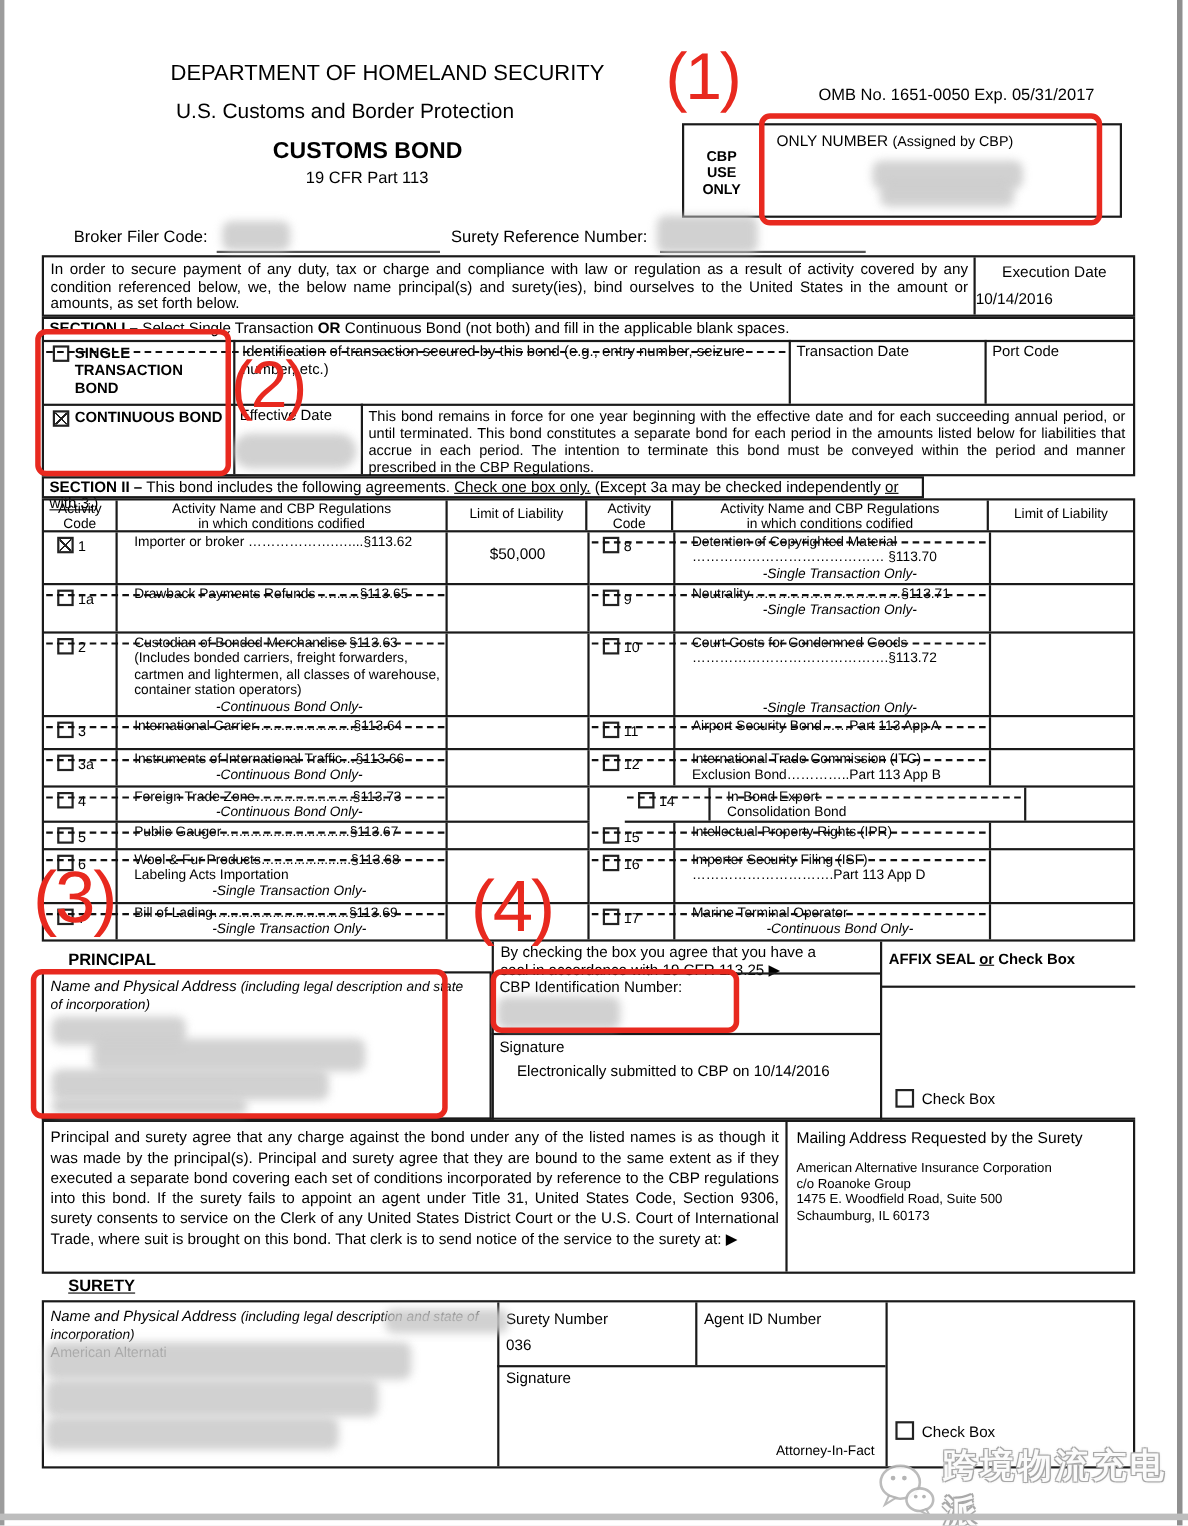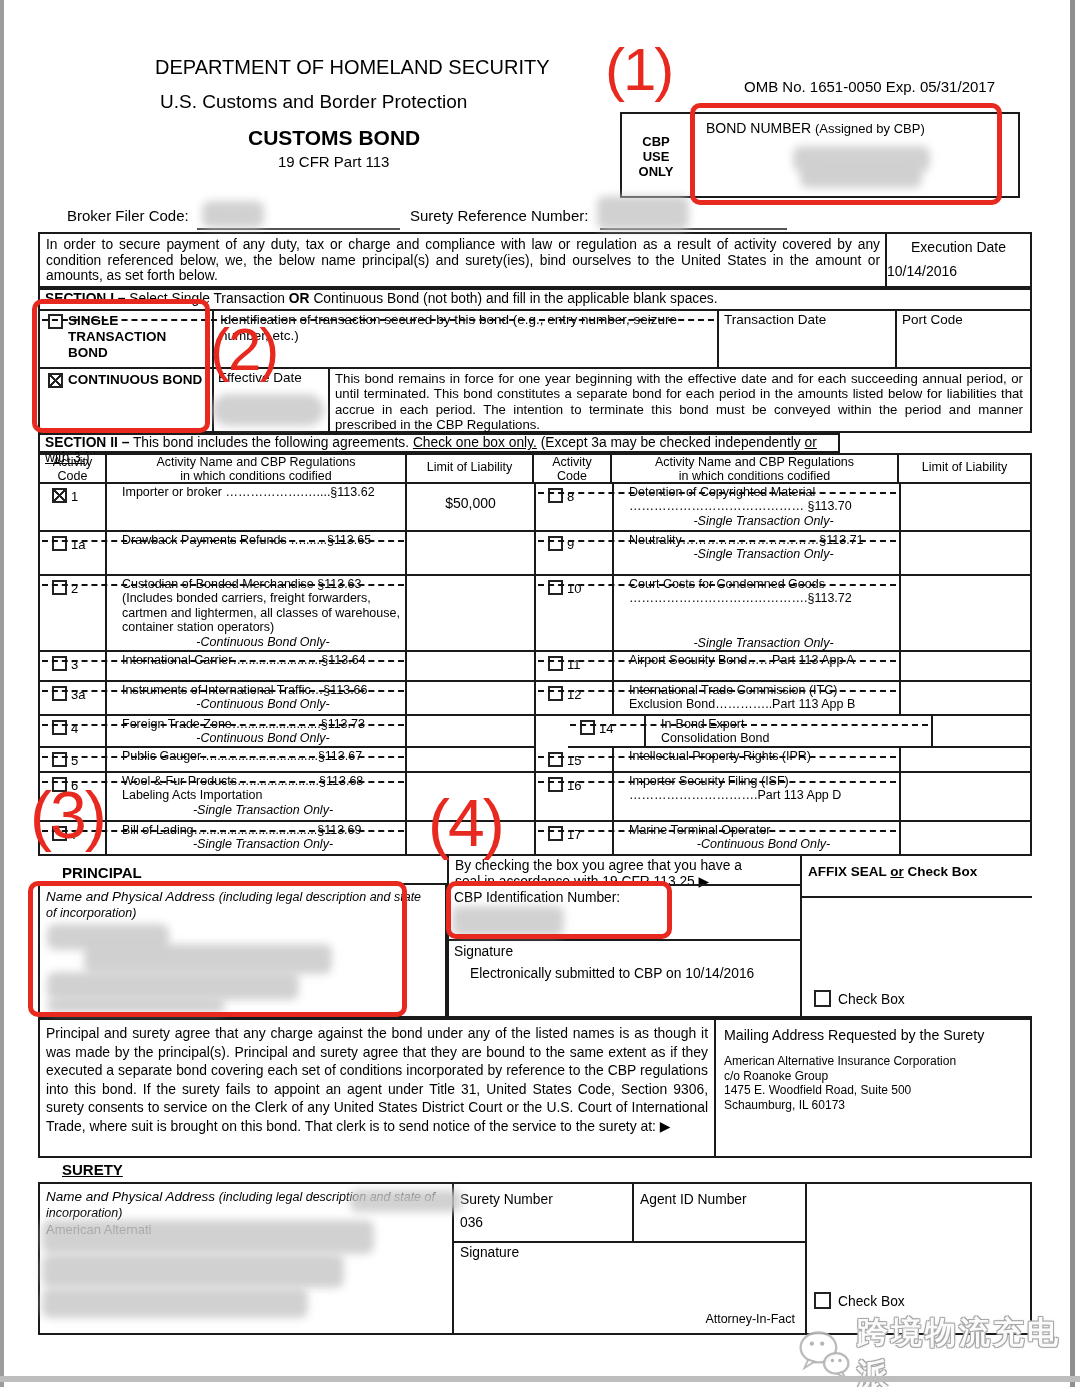--- a/index.html
+++ b/index.html
@@ -58,21 +58,21 @@
   <div class="abs" style="left:744px;top:78px;font-size:15px">OMB No. 1651-0050 Exp. 05/31/2017</div>
 
   <div class="abs box" style="left:620px;top:112px;width:400px;height:86px">
     <div class="abs vline" style="left:68px;top:0;height:82px"></div>
     <div class="abs b" style="left:0;top:20px;width:68px;text-align:center;font-size:13px;line-height:15px">
       <div>CBP</div>
       <div>USE</div>
       <div>ONLY</div>
     </div>
     <div class="abs" style="left:84px;top:6px;font-size:14px">
-      <span>BOND NUMBER</span>
+      <span>ONLY NUMBER</span>
       <span style="font-size:13px">(Assigned by CBP)</span>
     </div>
   </div>
   <div class="blur" style="left:793px;top:146px;width:137px;height:26px"></div>
   <div class="blur" style="left:800px;top:166px;width:122px;height:22px"></div>
 
   <div class="abs" style="left:67px;top:207px;font-size:15px">Broker Filer Code:</div>
   <div class="abs" style="left:197px;top:228px;width:203px;border-bottom:2px solid #555"></div>
   <div class="blur" style="left:202px;top:201px;width:62px;height:27px"></div>
   <div class="abs" style="left:410px;top:207px;font-size:15px">Surety Reference Number:</div>

